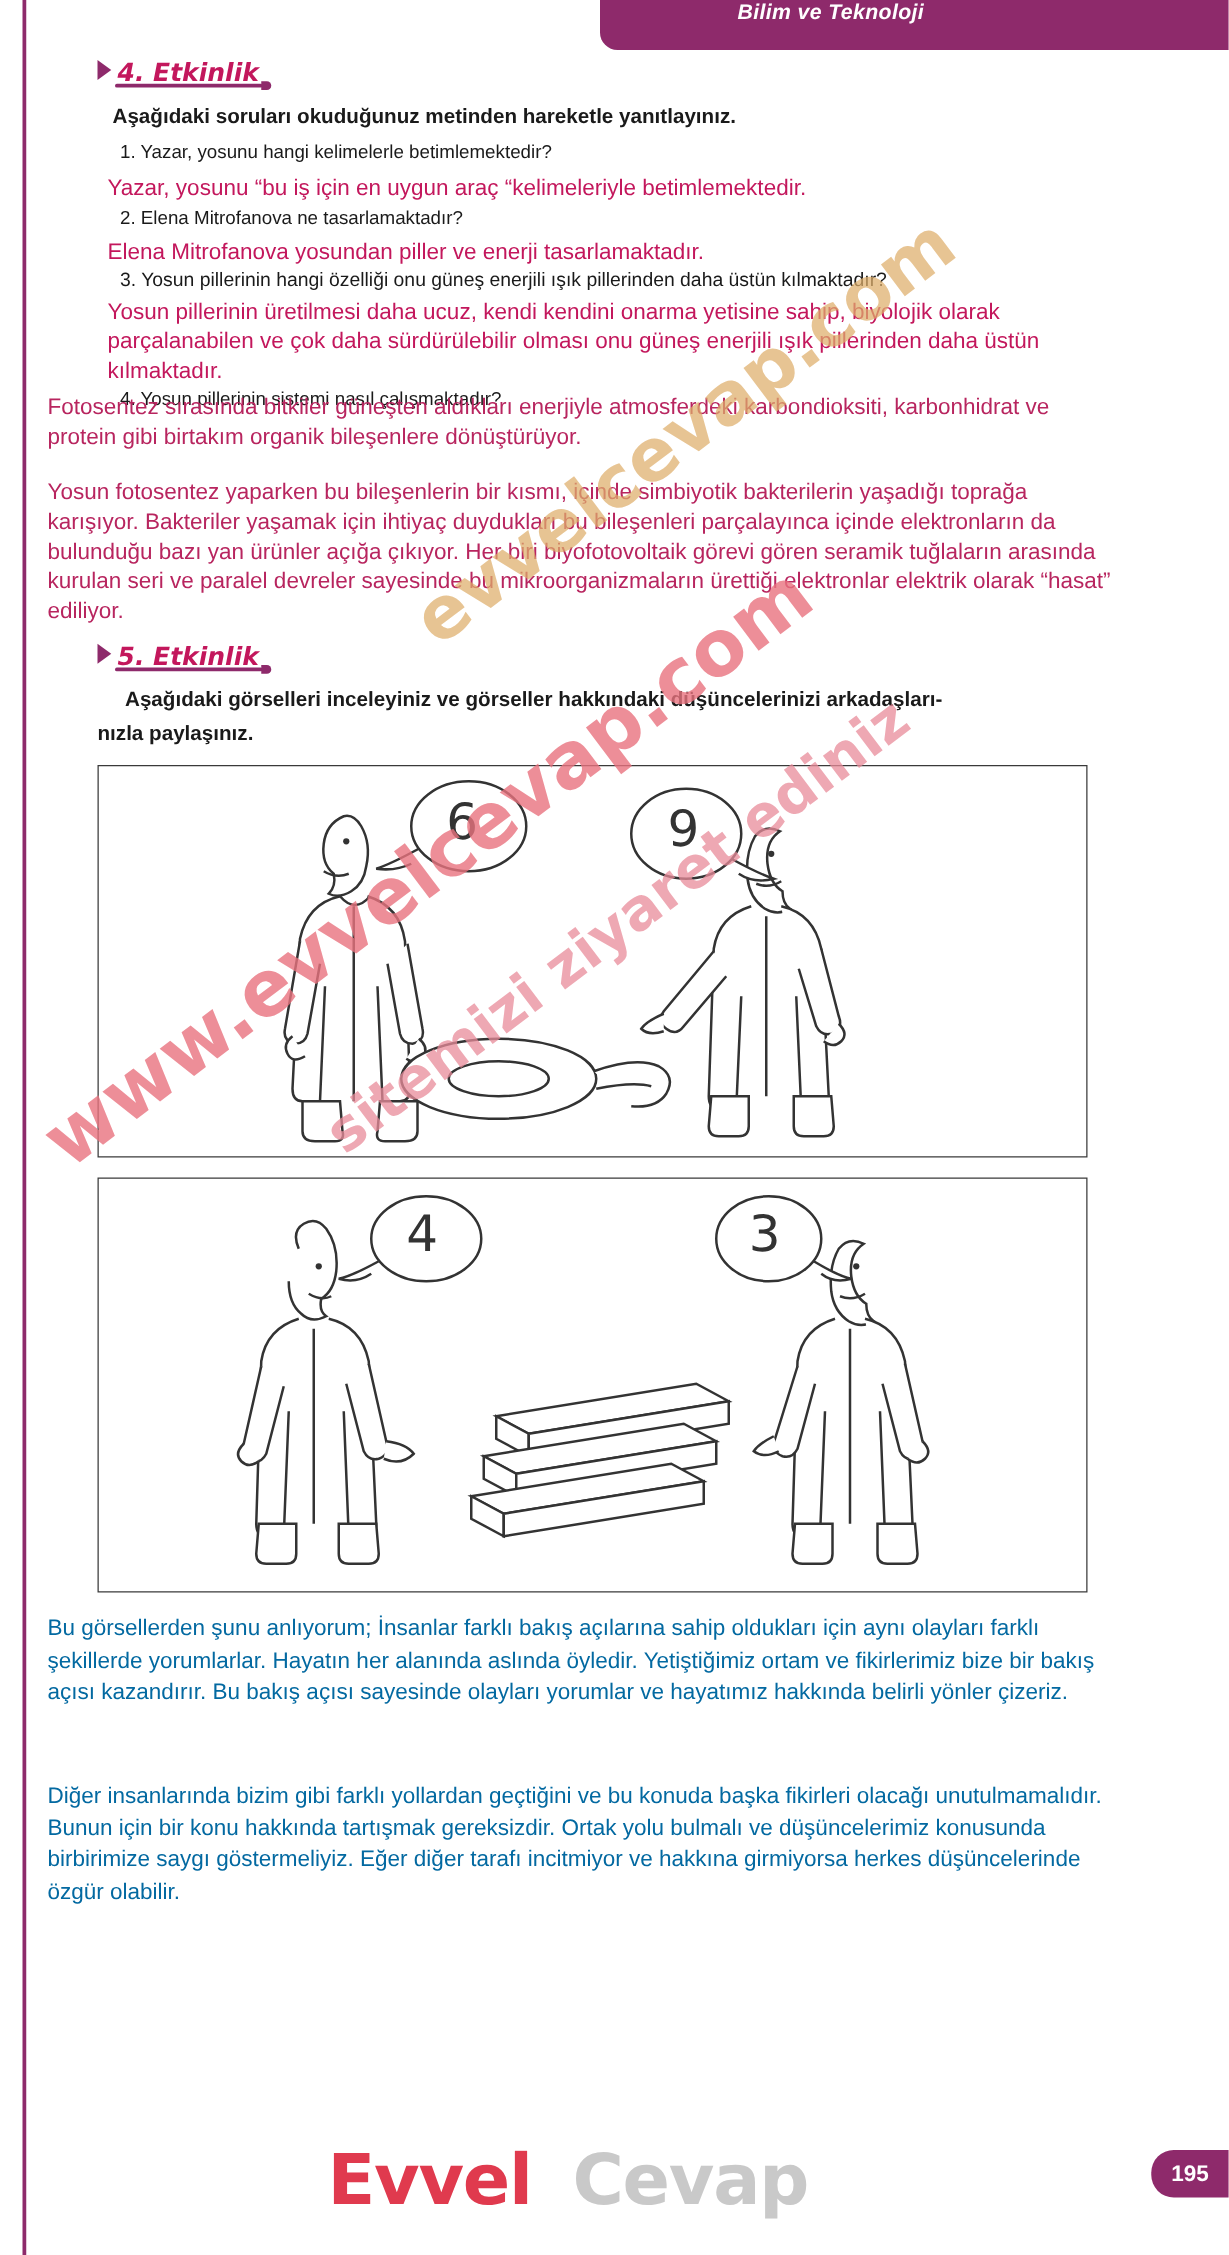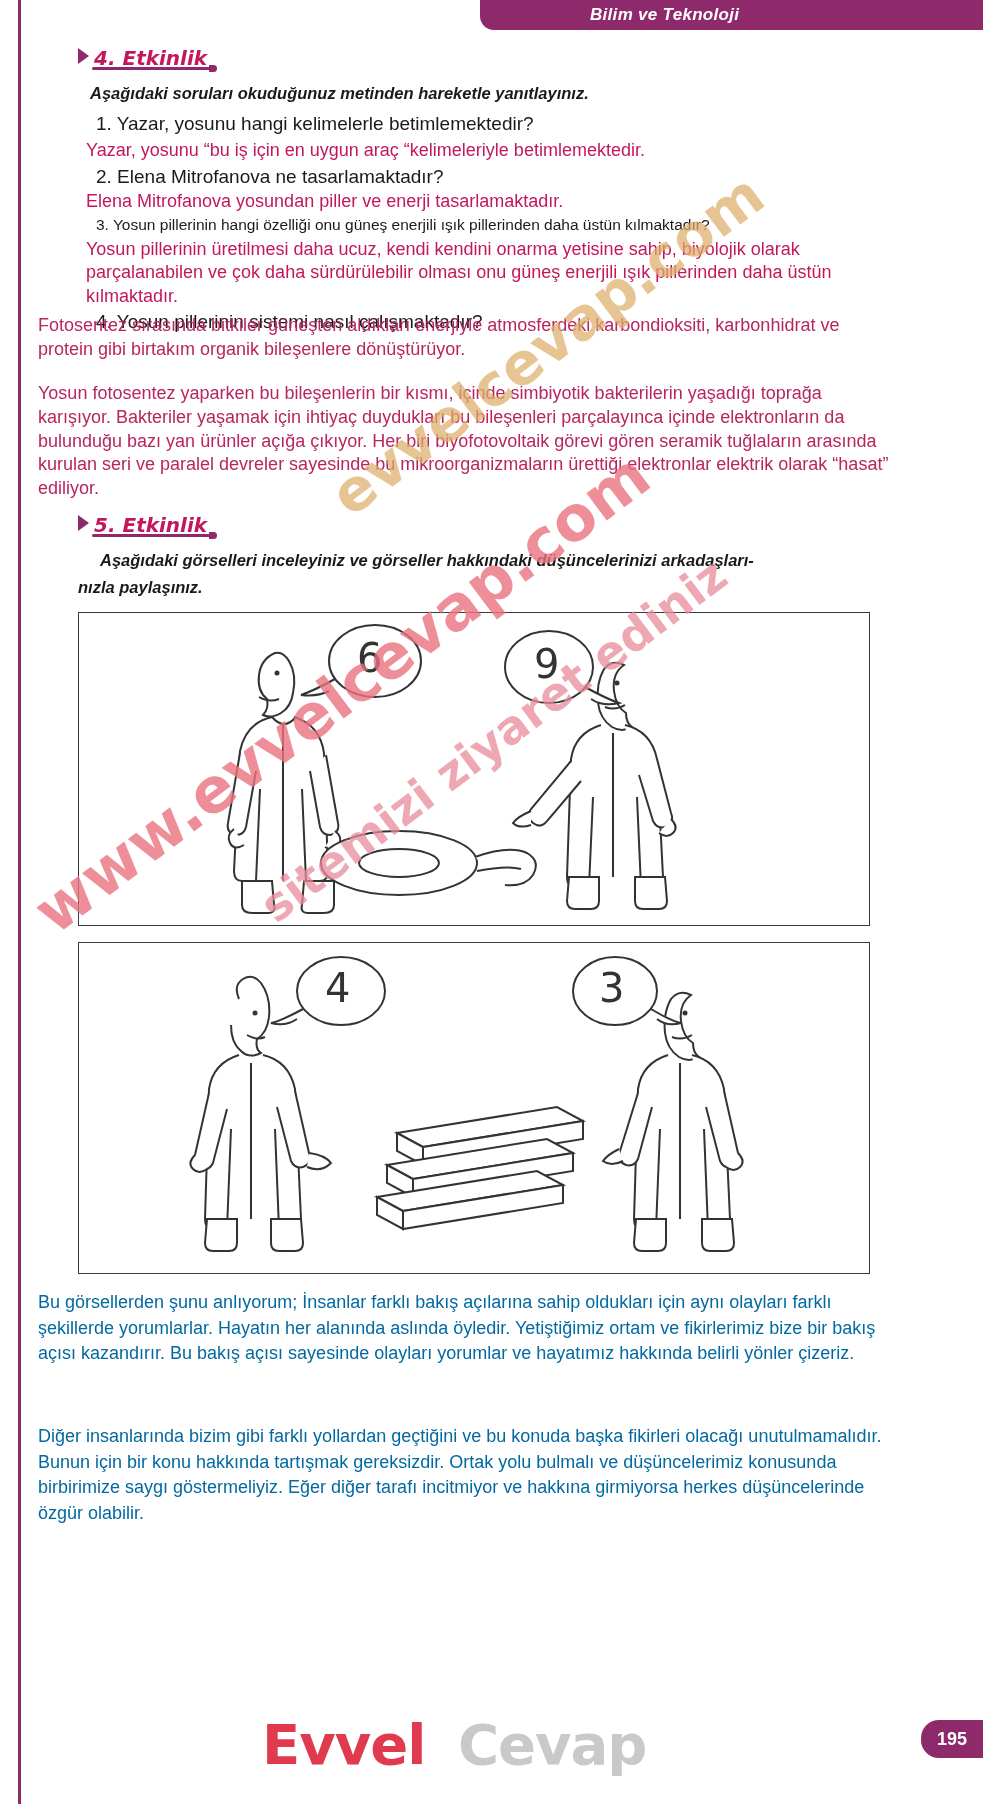--- a/index.html
+++ b/index.html
@@ -27,29 +27,29 @@
     top: 0;
     width: 3px;
     height: 1804px;
     background: #8e2a6b;
   }
   .header-bar {
     position: absolute;
     left: 480px;
     top: 0;
     width: 503px;
-    height: 30px;
+    height: 40px;
     background: #8e2a6b;
     border-bottom-left-radius: 14px;
     color: #ffffff;
     font-size: 17px;
     font-style: italic;
     font-weight: bold;
     display: flex;
-    align-items: center;
+    align-items: flex-start;
     padding-left: 110px;
     box-sizing: border-box;
     letter-spacing: 0.3px;
   }
 
   
   .activity {
     position: absolute;
     height: 26px;
   }
@@ -96,24 +96,23 @@
 
   
   .txt {
     position: absolute;
     box-sizing: border-box;
   }
   .bold-prompt {
     font-size: 16.5px;
     font-weight: bold;
     color: #1a1a1a;
-    font-style: italic;
   }
   .question {
-    font-size: 19px;
+    font-size: 15px;
     color: #1a1a1a;
   }
   .answer {
     font-size: 18px;
     color: #c3175c;
     line-height: 1.3;
   }
   .answer-dark {
     font-size: 18px;
     color: #b8255f;

